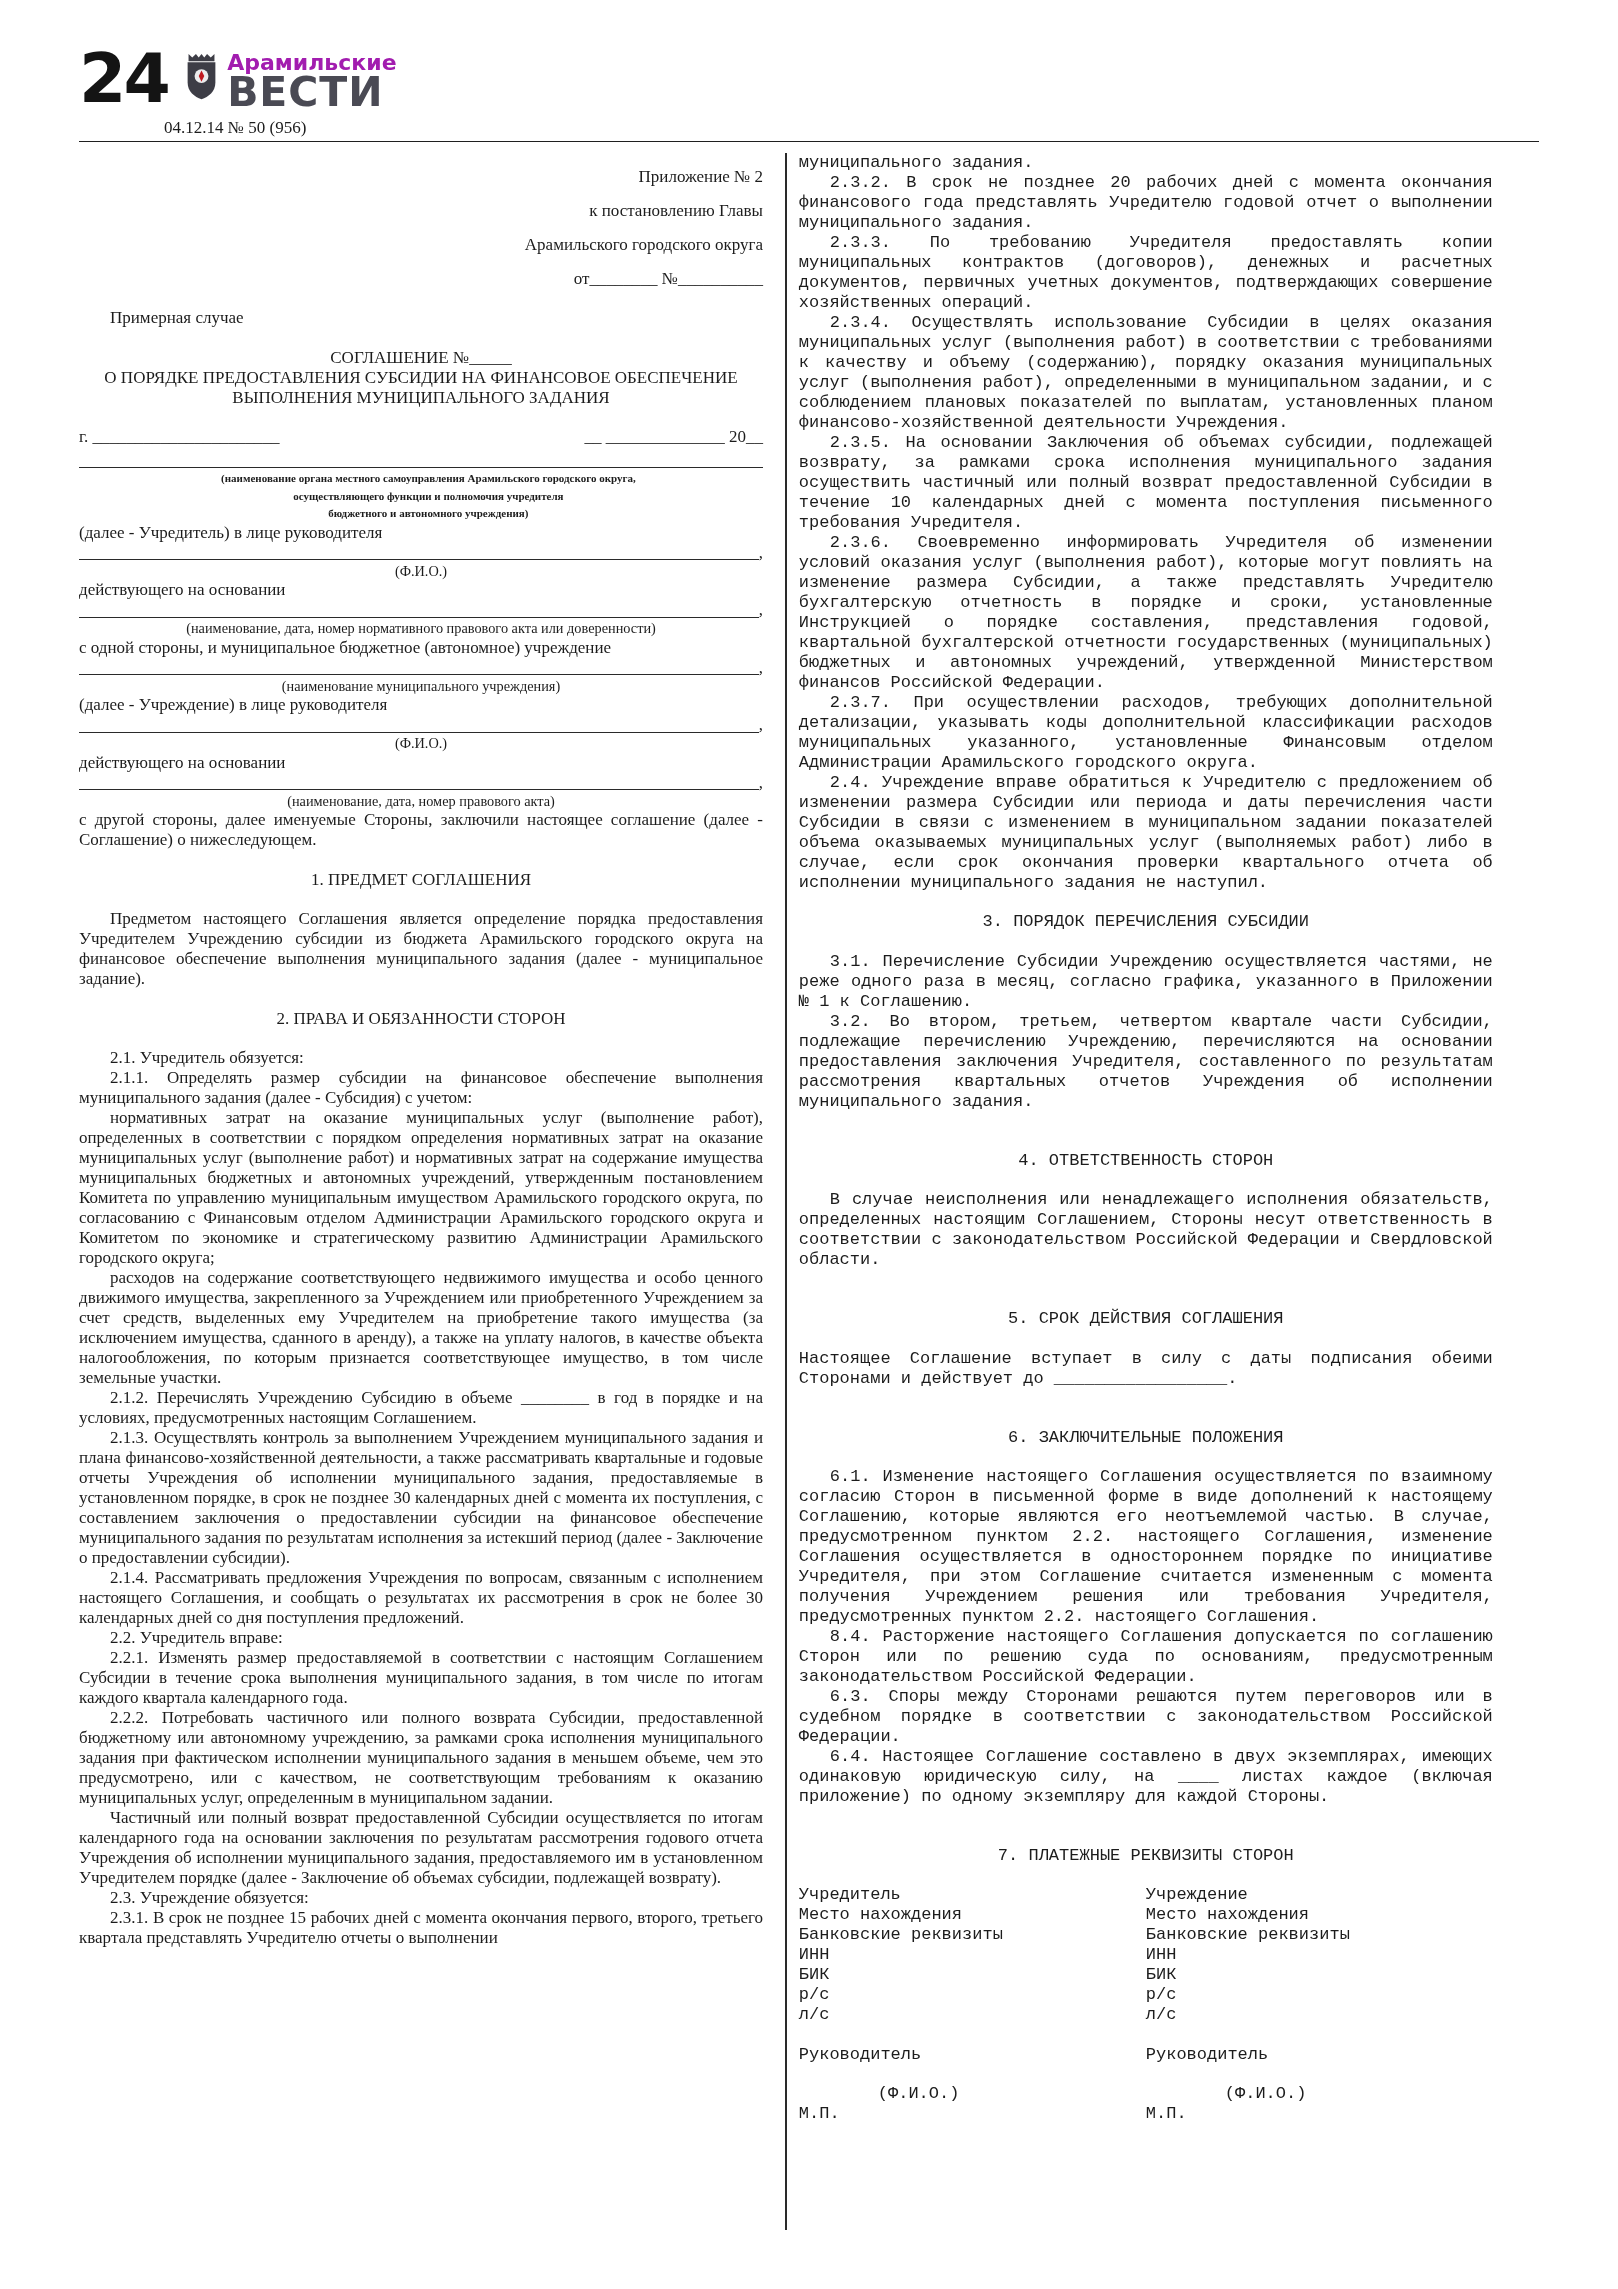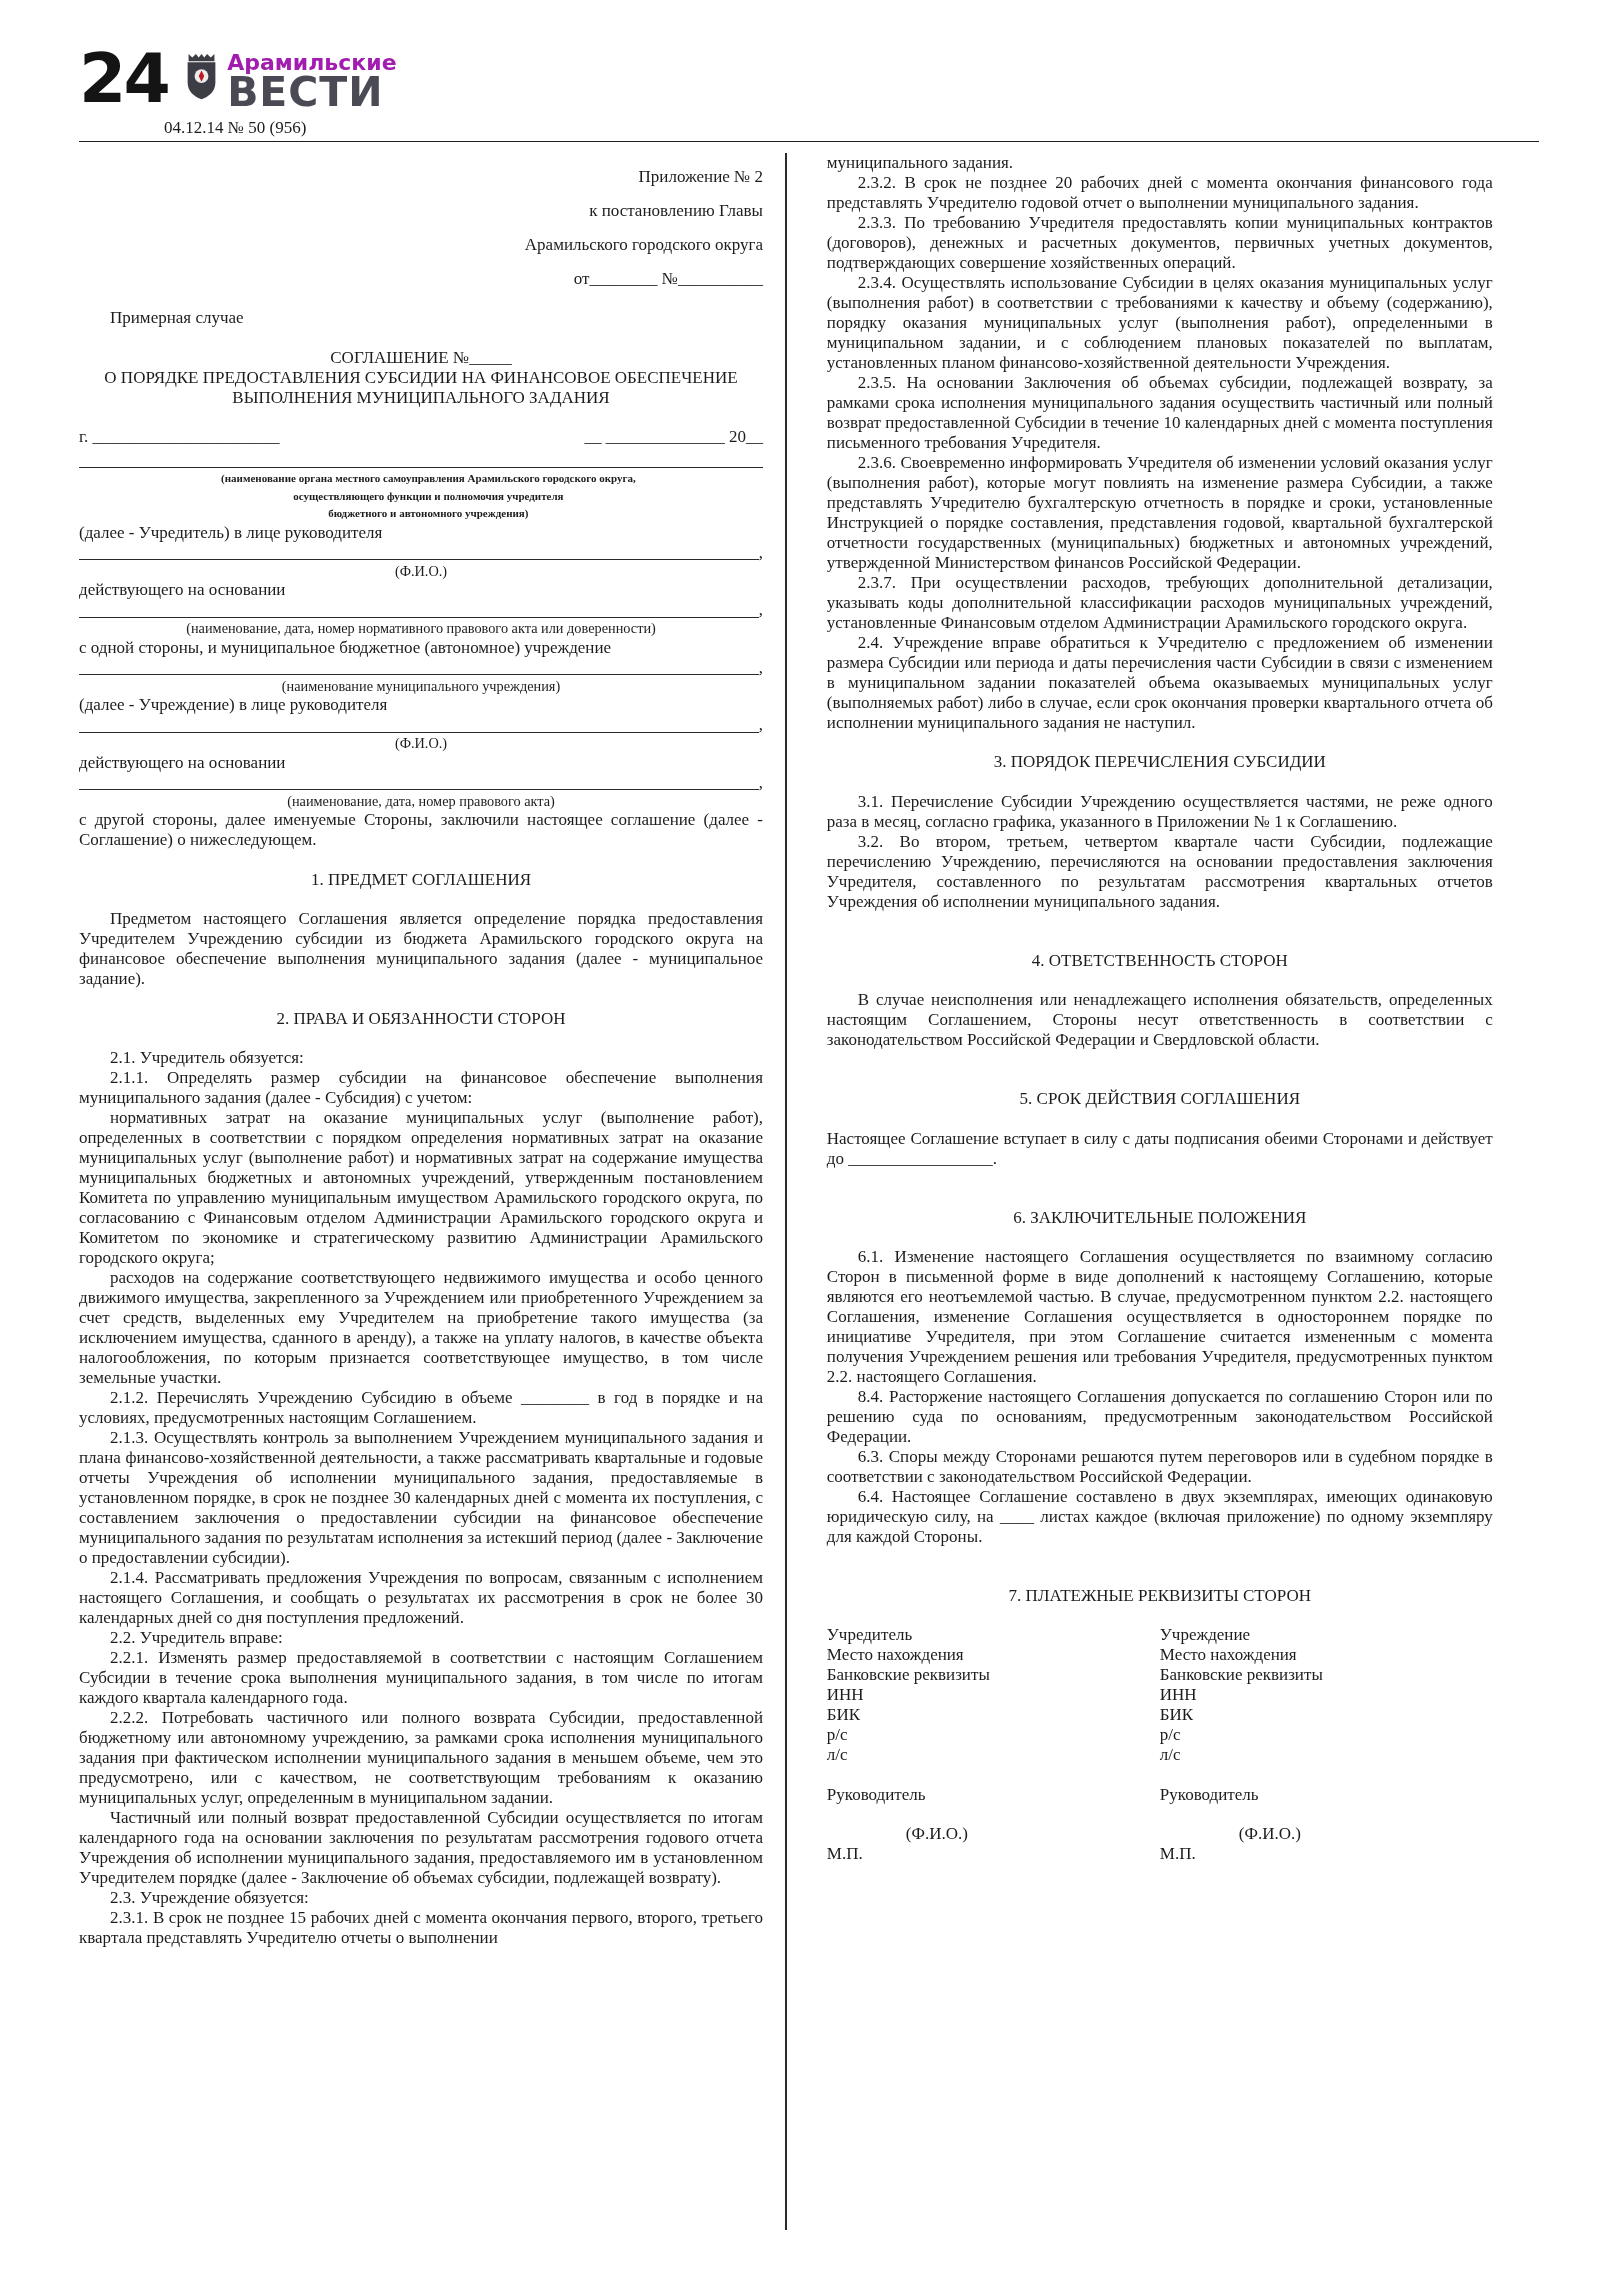--- a/index.html
+++ b/index.html
@@ -23,21 +23,21 @@
   .brand-main {
     font-family:"DejaVu Sans", sans-serif; font-weight:bold; font-size:41px;
     line-height:37px; letter-spacing:0.9px; color:#4a4a54;
   }
   .issue { position:absolute; top:118px; left:164px; font-size:17px; color:#1c1c1c; }
   .hrule { position:absolute; top:141px; left:79px; width:1460px; border-top:1.8px solid #1f1f1f; }
   
   .columns { position:absolute; top:153px; left:79px; width:1460px; display:flex; align-items:stretch; }
   .col { width:706px; font-size:17px; line-height:20px; }
   .col-left  { padding-right:22px; }
-  .col-right { padding-left:40px; }
+  .col-right { padding-left:12px;font-family:Liberation Mono, monospace; }
   .vdiv { width:1.8px; background:#2a2a2a; min-height:2077px; }
   
   .blk { margin:0; }
   .p   { text-align:justify; text-indent:31px; }
   .pn  { text-align:justify; }
   .r   { text-align:right;margin-top:14px; }
   .c   { text-align:center; }
   .cap  { font-size:14.3px; line-height:17.5px; text-align:center; }
   .capl { font-size:11px; line-height:17.5px; text-align:center; padding-left:14.8px;font-weight:bold; }
   .gap  { height:19.4px; }
@@ -153,21 +153,21 @@
         <div class="blk p">2.3.1. В срок не позднее 15 рабочих дней с момента окончания первого, второго, третьего квартала представлять Учредителю отчеты о выполнении</div>
       </div>
     <div class="vdiv"></div>
     <div class="col col-right">
         <div class="blk pn">муниципального задания.</div>
         <div class="blk p">2.3.2. В срок не позднее 20 рабочих дней с момента окончания финансового года представлять Учредителю годовой отчет о выполнении муниципального задания.</div>
         <div class="blk p">2.3.3. По требованию Учредителя предоставлять копии муниципальных контрактов (договоров), денежных и расчетных документов, первичных учетных документов, подтверждающих совершение хозяйственных операций.</div>
         <div class="blk p">2.3.4. Осуществлять использование Субсидии в целях оказания муниципальных услуг (выполнения работ) в соответствии с требованиями к качеству и объему (содержанию), порядку оказания муниципальных услуг (выполнения работ), определенными в муниципальном задании, и с соблюдением плановых показателей по выплатам, установленных планом финансово-хозяйственной деятельности Учреждения.</div>
         <div class="blk p">2.3.5. На основании Заключения об объемах субсидии, подлежащей возврату, за рамками срока исполнения муниципального задания осуществить частичный или полный возврат предоставленной Субсидии в течение 10 календарных дней с момента поступления письменного требования Учредителя.</div>
         <div class="blk p">2.3.6. Своевременно информировать Учредителя об изменении условий оказания услуг (выполнения работ), которые могут повлиять на изменение размера Субсидии, а также представлять Учредителю бухгалтерскую отчетность в порядке и сроки, установленные Инструкцией о порядке составления, представления годовой, квартальной бухгалтерской отчетности государственных (муниципальных) бюджетных и автономных учреждений, утвержденной Министерством финансов Российской Федерации.</div>
-        <div class="blk p">2.3.7. При осуществлении расходов, требующих дополнительной детализации, указывать коды дополнительной классификации расходов муниципальных учреждений, установленные Финансовым отделом Администрации Арамильского городского округа.</div>
+        <div class="blk p">2.3.7. При осуществлении расходов, требующих дополнительной детализации, указывать коды дополнительной классификации расходов муниципальных указанного, установленные Финансовым отделом Администрации Арамильского городского округа.</div>
         <div class="blk p">2.4. Учреждение вправе обратиться к Учредителю с предложением об изменении размера Субсидии или периода и даты перечисления части Субсидии в связи с изменением в муниципальном задании показателей объема оказываемых муниципальных услуг (выполняемых работ) либо в случае, если срок окончания проверки квартального отчета об исполнении муниципального задания не наступил.</div>
         <div class="blk gap"></div>
         <div class="blk c">3. ПОРЯДОК ПЕРЕЧИСЛЕНИЯ СУБСИДИИ</div>
         <div class="blk gap"></div>
         <div class="blk p">3.1. Перечисление Субсидии Учреждению осуществляется частями, не реже одного раза в месяц, согласно графика, указанного в Приложении № 1 к Соглашению.</div>
         <div class="blk p">3.2. Во втором, третьем, четвертом квартале части Субсидии, подлежащие перечислению Учреждению, перечисляются на основании предоставления заключения Учредителя, составленного по результатам рассмотрения квартальных отчетов Учреждения об исполнении муниципального задания.</div>
         <div class="blk gap2"></div>
         <div class="blk c">4. ОТВЕТСТВЕННОСТЬ СТОРОН</div>
         <div class="blk gap"></div>
         <div class="blk p">В случае неисполнения или ненадлежащего исполнения обязательств, определенных настоящим Соглашением, Стороны несут ответственность в соответствии с законодательством Российской Федерации и Свердловской области.</div>

